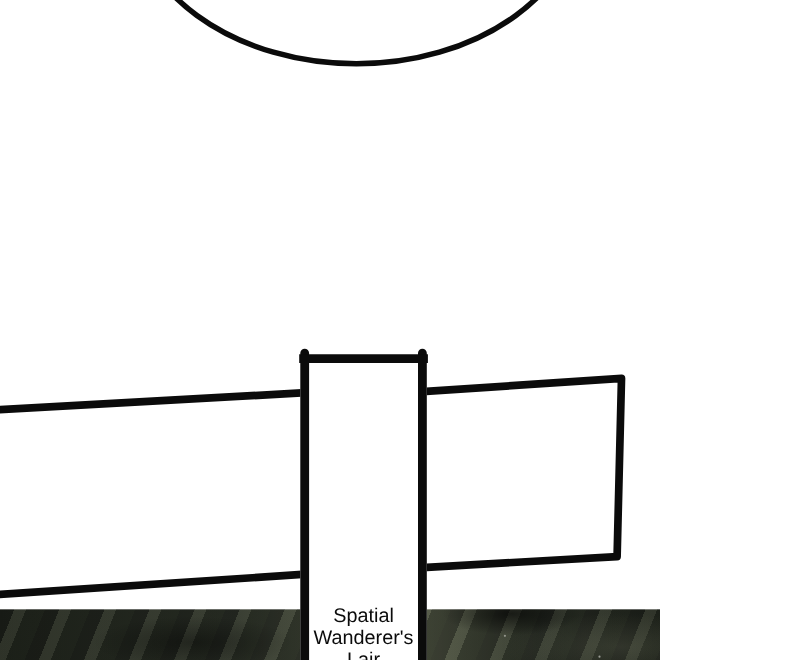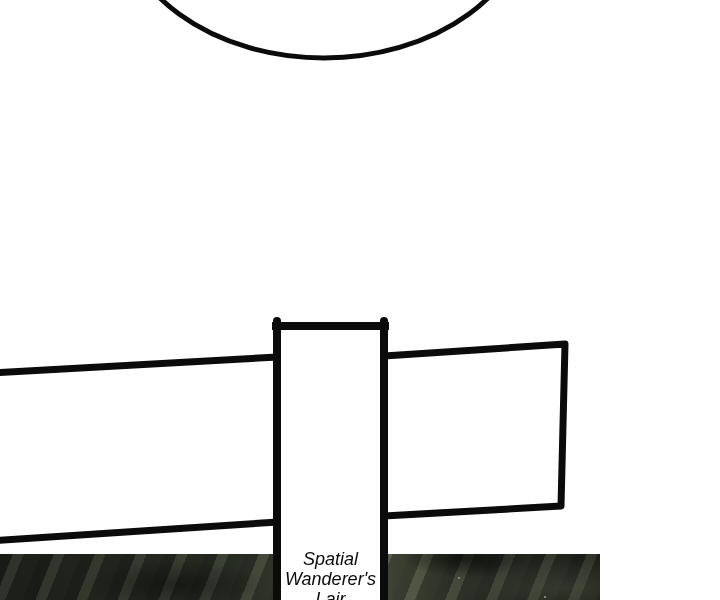--- a/index.html
+++ b/index.html
@@ -3,21 +3,20 @@
 <meta charset="utf-8">
 <style>
   html, body { margin: 0; padding: 0; background: #ffffff; }
   .stage {
     position: relative;
     width: 600px;
     height: 600px;
     overflow: hidden;
     background: var(--c-paper, #ffffff);
     font-family: "Liberation Sans", sans-serif;
-    font-style: italic;
   }
 
   
   .terrain {
     position: absolute;
     left: 0;
     top: 554px;
     width: 720px;
     height: 46px;
     background:

